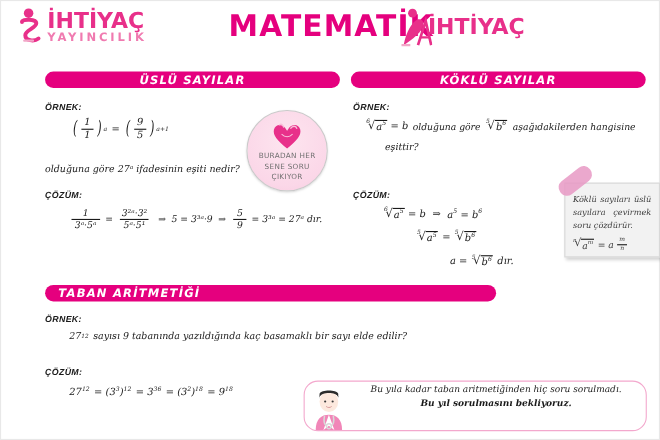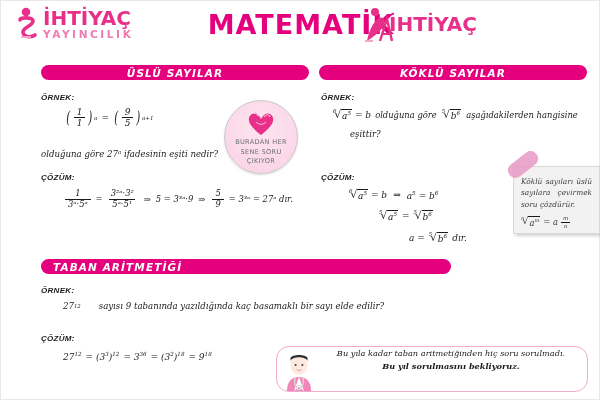--- a/index.html
+++ b/index.html
@@ -348,21 +348,21 @@
     </div>
   </div>
 
   <div class="bar left" style="left:40px;top:258px;width:410px;">TABAN ARİTMETİĞİ</div>
 
   <div class="lbl" style="left:40px;top:285px;">ÖRNEK:</div>
 
   <div class="mathrow" style="left:62px;top:300px;font-size:8.6px;">
     <span>27</span>
     <sup>12</sup>
-    <span style="margin-left:18px;">sayısı 9 tabanında yazıldığında kaç basamaklı bir sayı elde edilir?</span>
+    <span style="margin-left:4px;">sayısı 9 tabanında yazıldığında kaç basamaklı bir sayı elde edilir?</span>
   </div>
 
   <div class="lbl" style="left:40px;top:333px;">ÇÖZÜM:</div>
 
   <div class="mathrow" style="left:62px;top:350px;font-size:9px;">
     <span><span>27</span><sup>12</sup></span>
     <span style="margin-left:4px;"><span>= (3</span><sup>3</sup><span>)</span><sup>12</sup></span>
     <span style="margin-left:4px;"><span>= 3</span><sup>36</sup></span>
     <span style="margin-left:4px;"><span>= (3</span><sup>2</sup><span>)</span><sup>18</sup></span>
     <span style="margin-left:4px;"><span>= 9</span><sup>18</sup></span>

